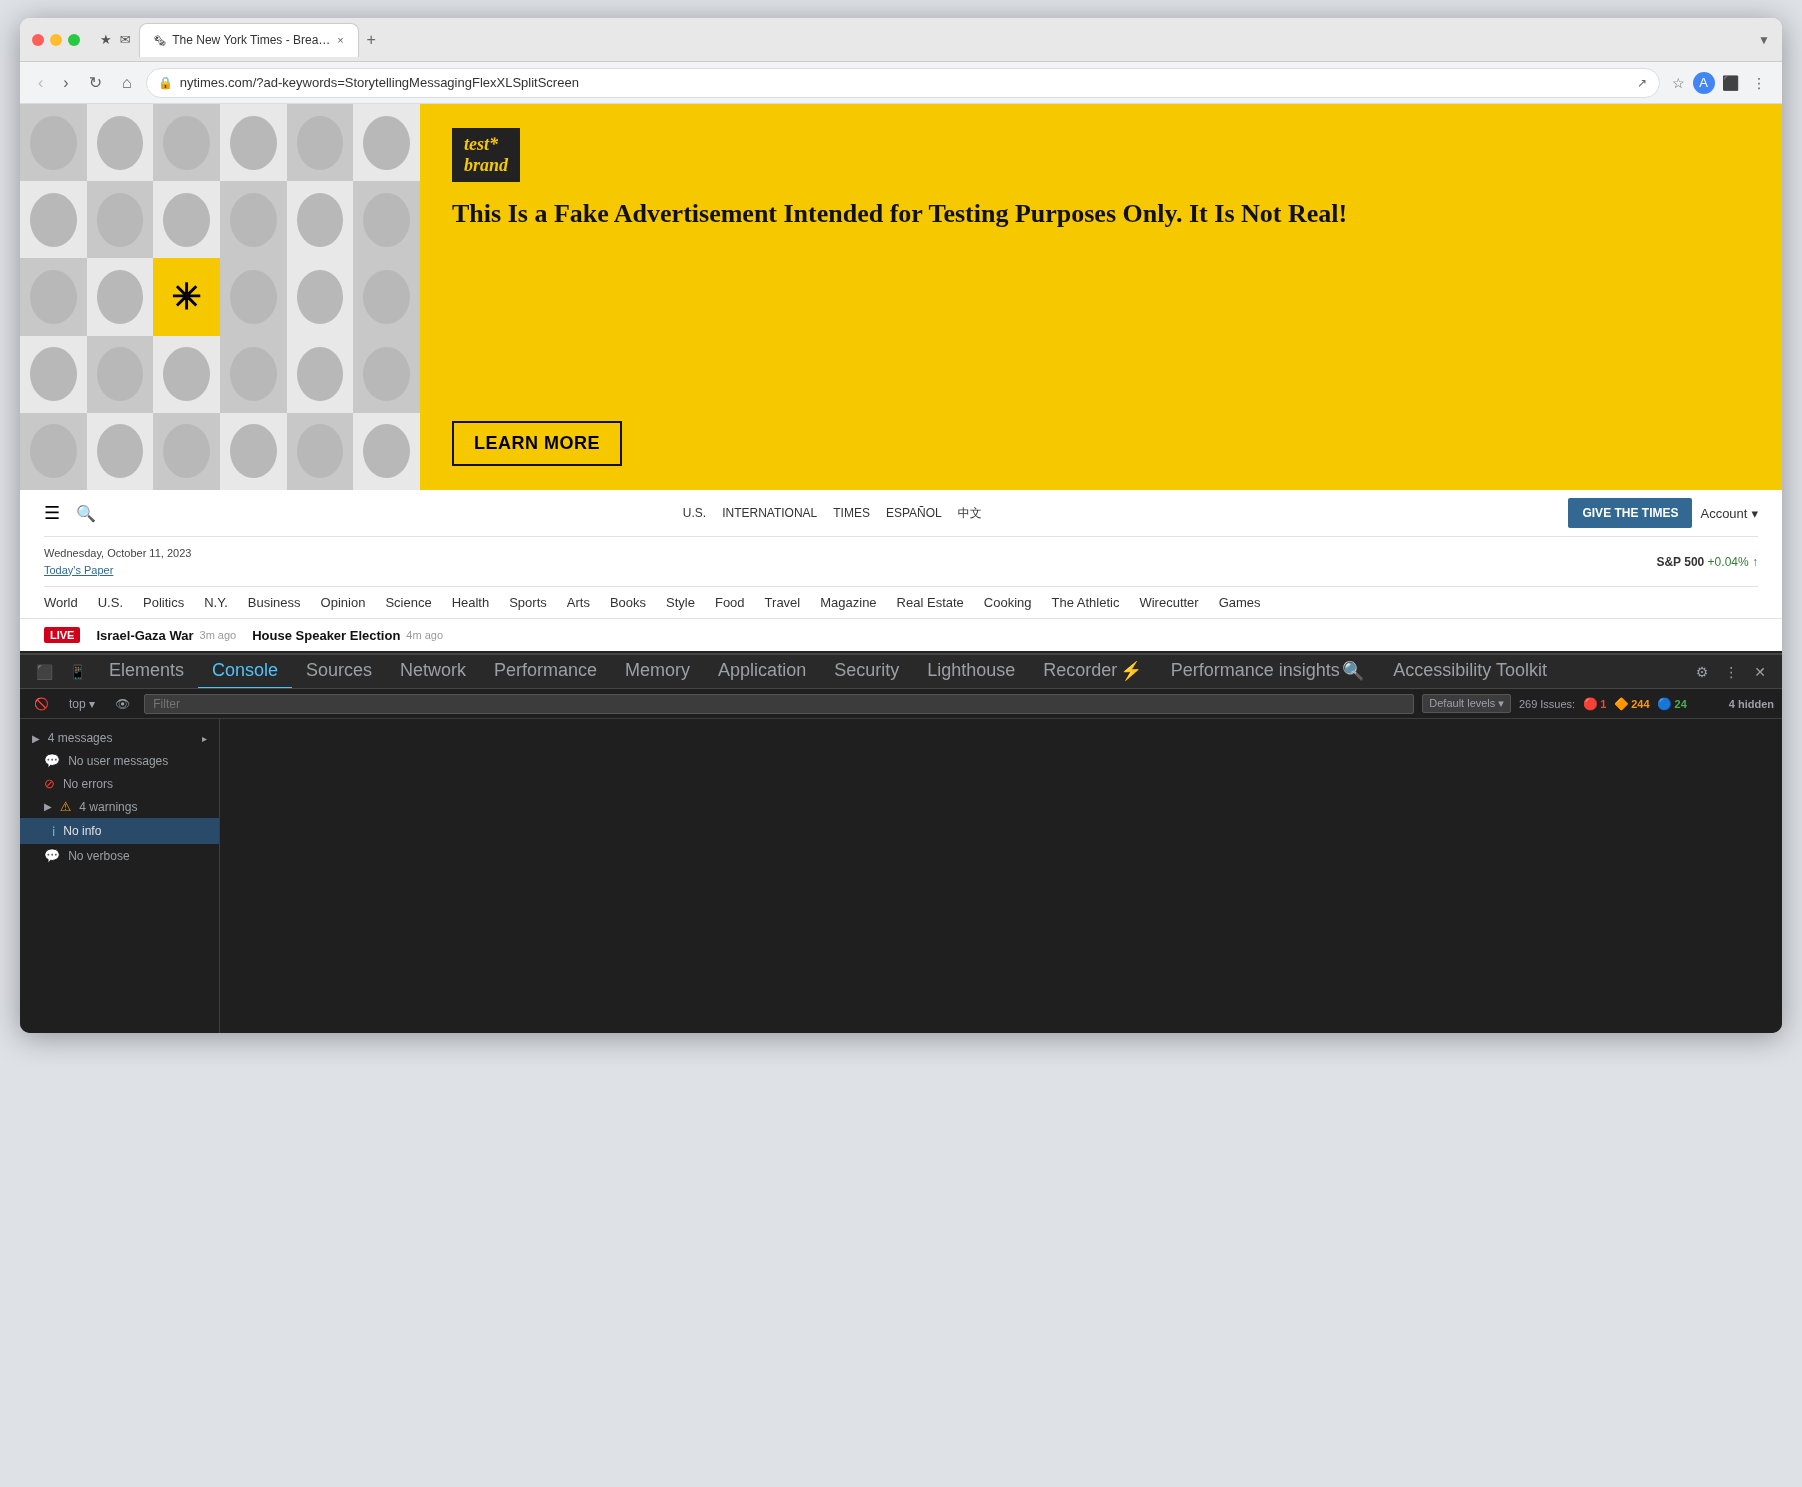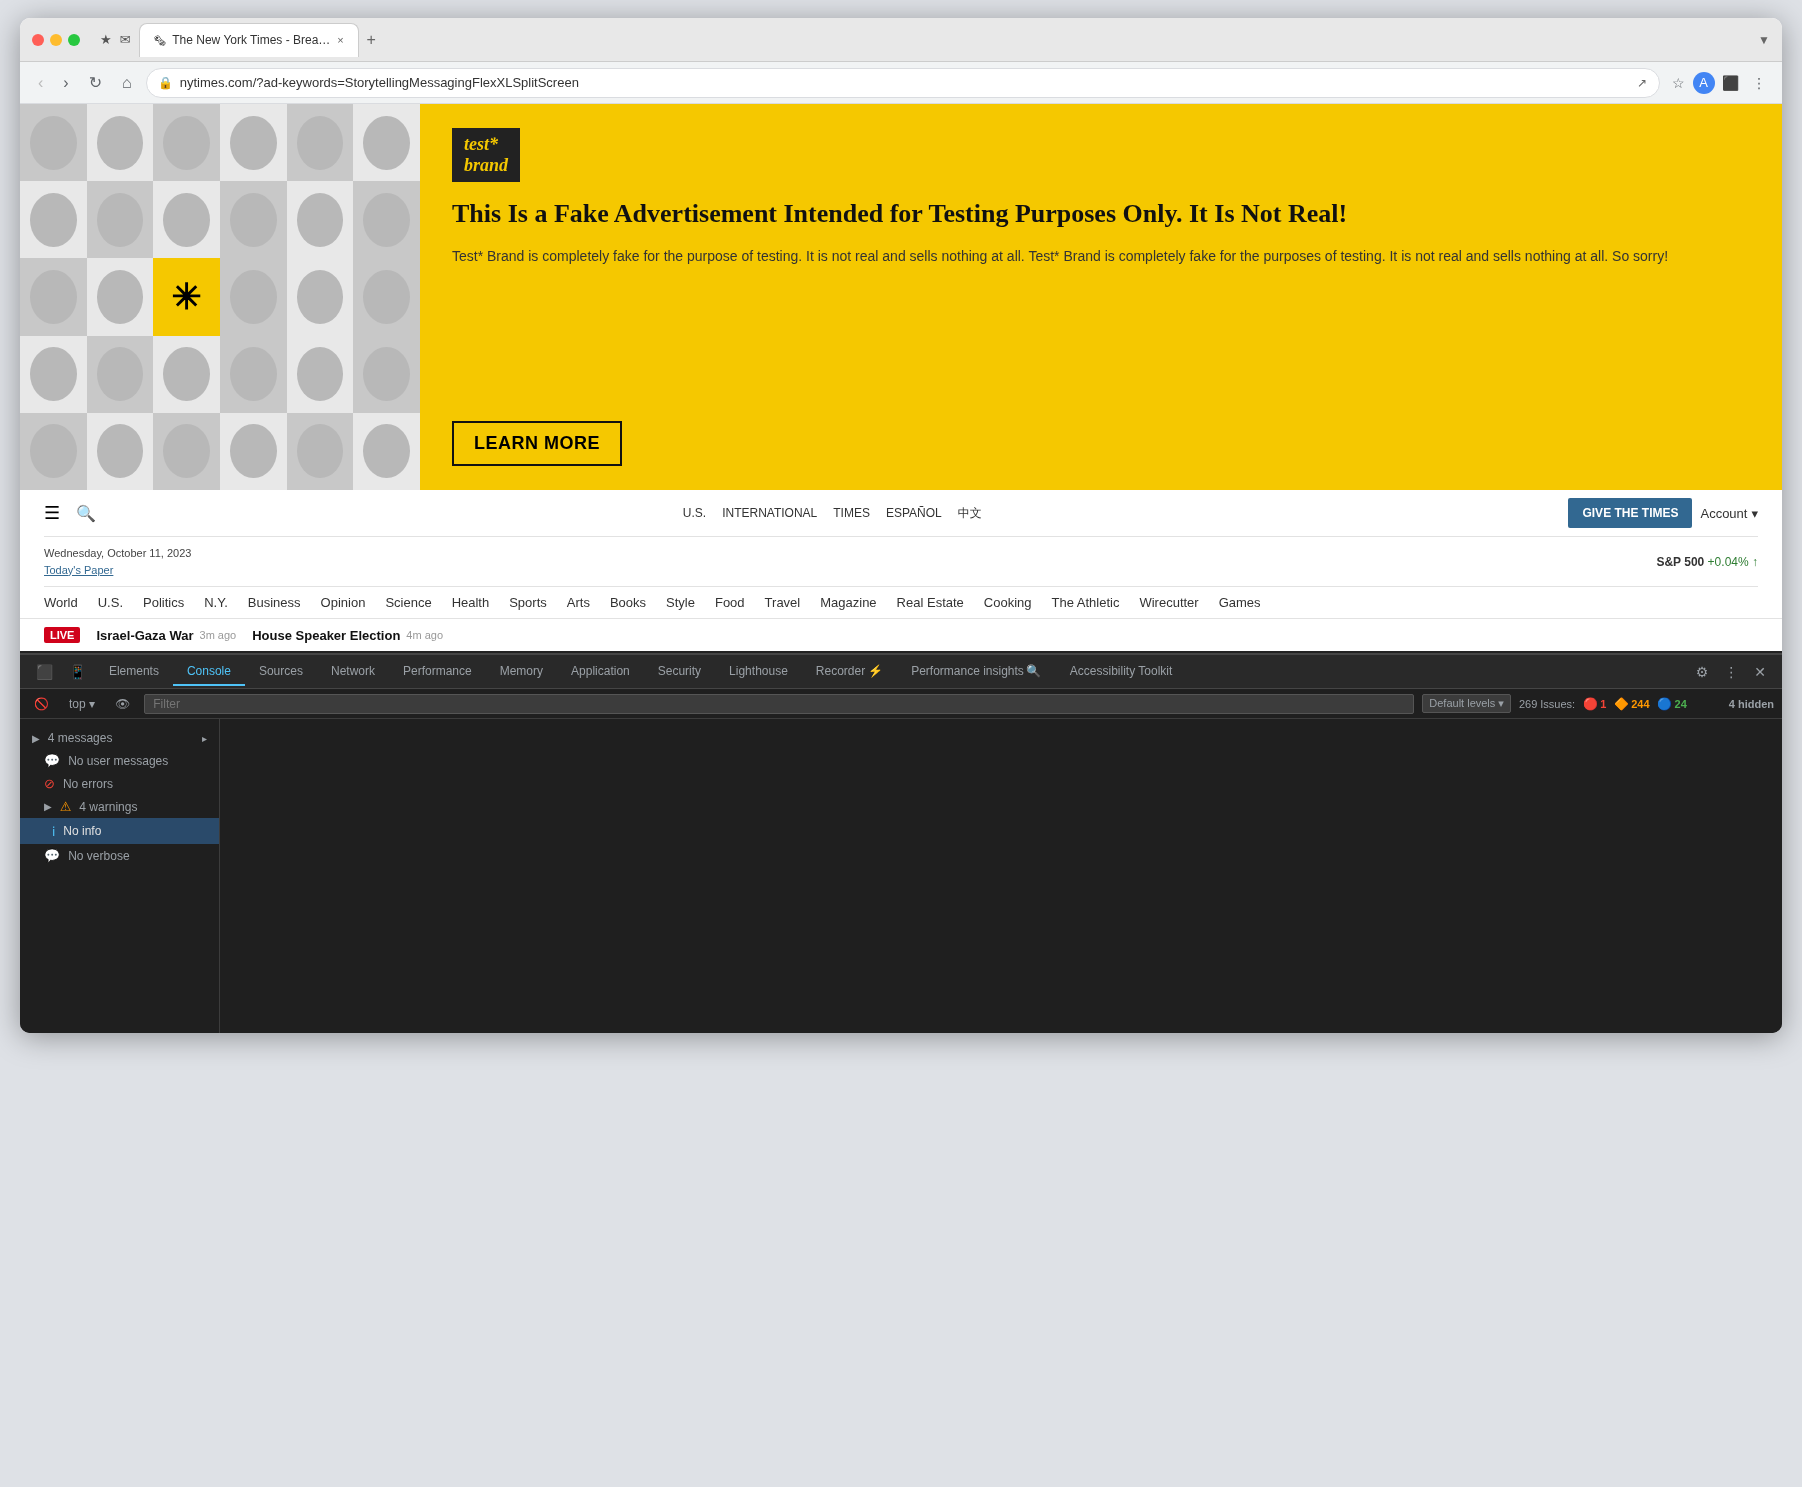--- a/index.html
+++ b/index.html
@@ -272,21 +272,21 @@
       background: #292929;
       border-bottom: 1px solid #454545;
       height: 34px;
       padding: 0 8px;
       gap: 0;
       overflow: hidden;
     }
     .devtools-icon-btn { background: none; border: none; color: #9aa0a6; font-size: 14px; cursor: pointer; padding: 4px 8px; }
     .devtools-tab {
       padding: 6px 14px;
-      font-size: 12px;
+      font-size: 18px;
       color: #9aa0a6;
       cursor: pointer;
       border-bottom: 2px solid transparent;
       white-space: nowrap;
     }
     .devtools-tab.active {
       color: #4fc3f7;
       border-bottom: 2px solid #4fc3f7;
     }
 
@@ -500,21 +500,20 @@
         <div class="checker-cell dark">
             <div class="checker-circle"></div>
           </div>
         <div class="checker-cell light">
             <div class="checker-circle"></div>
           </div>
       </div>
       <div class="ad-content">
         <div class="test-brand-logo">test*<br><b>brand</b></div>
         <div class="ad-headline">This Is a Fake Advertisement Intended for Testing Purposes Only. It Is Not Real!</div>
-        <div class="ad-body">Test* Brand is completely fake for the purpose of testing. It is not real and sells nothing at all. Test* Brand is completely fake for the purposes of testing. It is not real and sells nothing at all. So sorry!</div>
         <button class="learn-more-btn">LEARN MORE</button>
       </div>
     </div>
 
     <div class="nyt-header">
 
       <div class="nyt-top-bar">
         <div class="nyt-top-left">
           <span style="font-size:18px;cursor:pointer;">☰</span>
           <span style="font-size:16px;cursor:pointer;">🔍</span>

